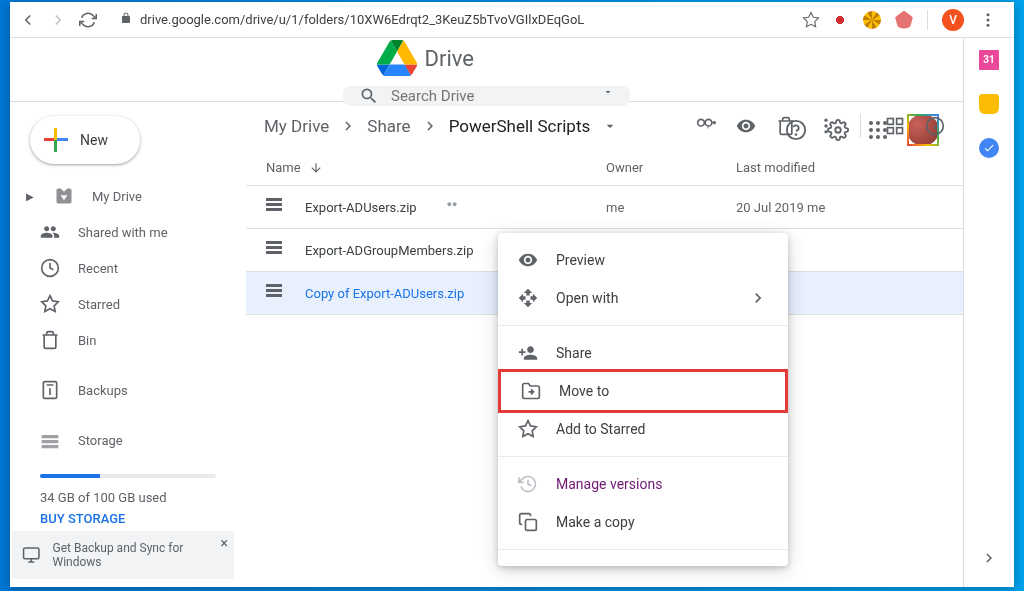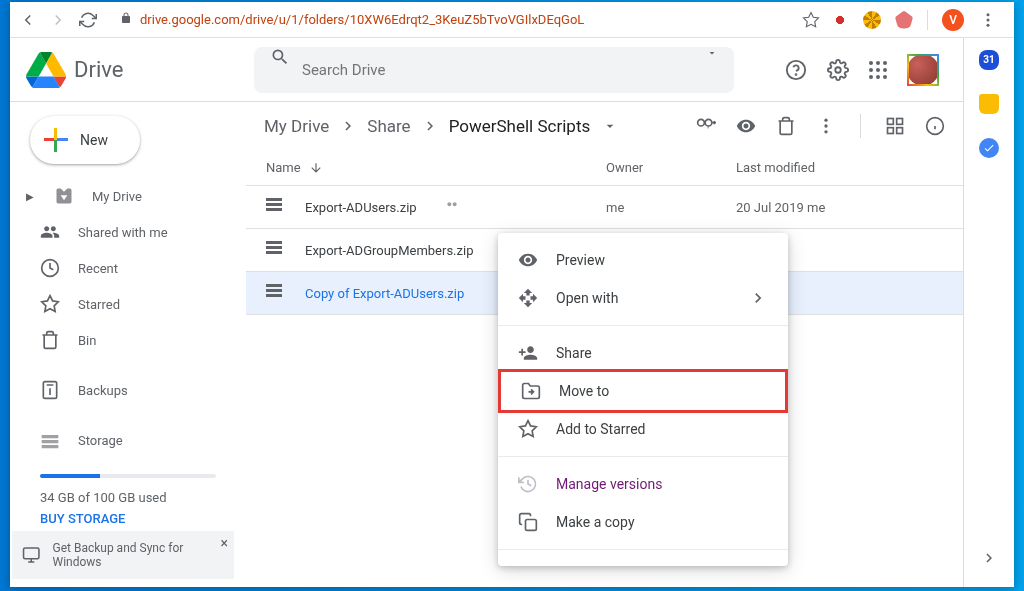--- a/index.html
+++ b/index.html
@@ -3,28 +3,28 @@
 <meta charset="utf-8">
 <style>
 * { margin: 0; padding: 0; box-sizing: border-box; font-family: 'Segoe UI', Roboto, Arial, sans-serif; }
 body { background: linear-gradient(to right, #0078d4, #00a2ed); width: 1024px; height: 591px; overflow: hidden; padding: 2px 10px 10px 10px; }
 .browser-window { background: #fff; width: 1004px; height: 585px; display: flex; flex-direction: column; box-shadow: 0 2px 10px rgba(0,0,0,0.3); }
 .browser-bar { height: 36px; display: flex; align-items: center; padding: 0 8px; gap: 10px; border-bottom: 1px solid #e0e0e0; }
 .nav-icon { width: 20px; height: 20px; display: flex; align-items: center; justify-content: center; color: #5f6368; cursor: pointer; }
 .nav-icon svg { width: 18px; height: 18px; }
 .address-bar { flex: 1; display: flex; align-items: center; gap: 8px; padding: 0 12px; color: #5f6368; font-size: 13px; }
 .lock-icon { color: #5f6368; }
-.url-text { color: #c2410c; }
+.url-text { color: #404040; }
 .ext-icons { display: flex; align-items: center; gap: 14px; padding-right: 8px; }
 .ext-icon { width: 18px; height: 18px; border-radius: 50%; }
 .avatar-circle { width: 22px; height: 22px; border-radius: 50%; background: #f4511e; color: #fff; display: flex; align-items: center; justify-content: center; font-size: 12px; font-weight: 500; }
 
 .app { flex: 1; display: flex; overflow: hidden; }
 .main-area { flex: 1; display: flex; flex-direction: column; border-right: 1px solid #dadce0; }
-.header { height: 64px; display: flex; align-items: center; padding: 0 16px; gap: 8px; border-bottom: 1px solid #dadce0; }
+.header { height: 64px; display: flex; align-items: center; padding: 0 16px; gap: 8px; border-bottom: 1px solid #dadce0; flex-direction: column; }
 .logo-section { display: flex; align-items: center; gap: 8px; width: 220px; }
 .drive-logo { width: 40px; height: 40px; }
 .logo-text { font-size: 22px; color: #5f6368; }
 .search-box { flex: 1; max-width: 480px; height: 46px; background: #f1f3f4; border-radius: 8px; display: flex; padding: 0 16px; gap: 12px; color: #5f6368; }
 .search-box input { flex: 1; border: none; background: transparent; font-size: 15px; color: #5f6368; outline: none; }
 .header-actions { margin-left: auto; display: flex; align-items: center; gap: 20px; color: #5f6368; padding-right: 8px; }
 .apps-icon { display: grid; grid-template-columns: repeat(3, 4px); grid-template-rows: repeat(3, 4px); gap: 3px; }
 .apps-icon span { background: #5f6368; border-radius: 50%; }
 .profile-pic { width: 32px; height: 32px; border-radius: 50%; background: radial-gradient(circle at 30% 30%, #c9605a, #8b3a30); border: 2px solid; border-image: linear-gradient(45deg, #ea4335, #fbbc04, #34a853, #4285f4) 1; }
 
@@ -336,21 +336,21 @@
                 </div>
                 <div class="fcell-owner"></div>
                 <div class="fcell-modified"> </div>
               </div>
             </div>
         </div>
       </div>
     </div>
 
     <div class="right-rail">
-      <div class="rail-icon" style="background:#1d4ed8;border-radius:8px;position:relative">
+      <div class="rail-icon" style="background:#ec4899;border-radius:1px;position:relative">
           <span style="position:absolute;top:4px;left:0;right:0;text-align:center;color:#fff;font-size:10px;font-weight:bold">31</span>
         </div>
       <div class="rail-icon" style="background:#fbbc04;border-radius:3px 3px 6px 6px"></div>
       <div class="rail-icon" style="background:#4285f4;border-radius:50%;display:flex;align-items:center;justify-content:center">
           <svg width="12" height="12" viewBox="0 0 24 24" fill="#fff">
             <path d="M9 16.17L4.83 12l-1.42 1.41L9 19 21 7l-1.41-1.41z"></path>
           </svg>
         </div>
       <div class="rail-expand"><svg width="18" height="18" viewBox="0 0 24 24" fill="currentColor">
             <path d="M10 6L8.59 7.41 13.17 12l-4.58 4.59L10 18l6-6z"></path>

